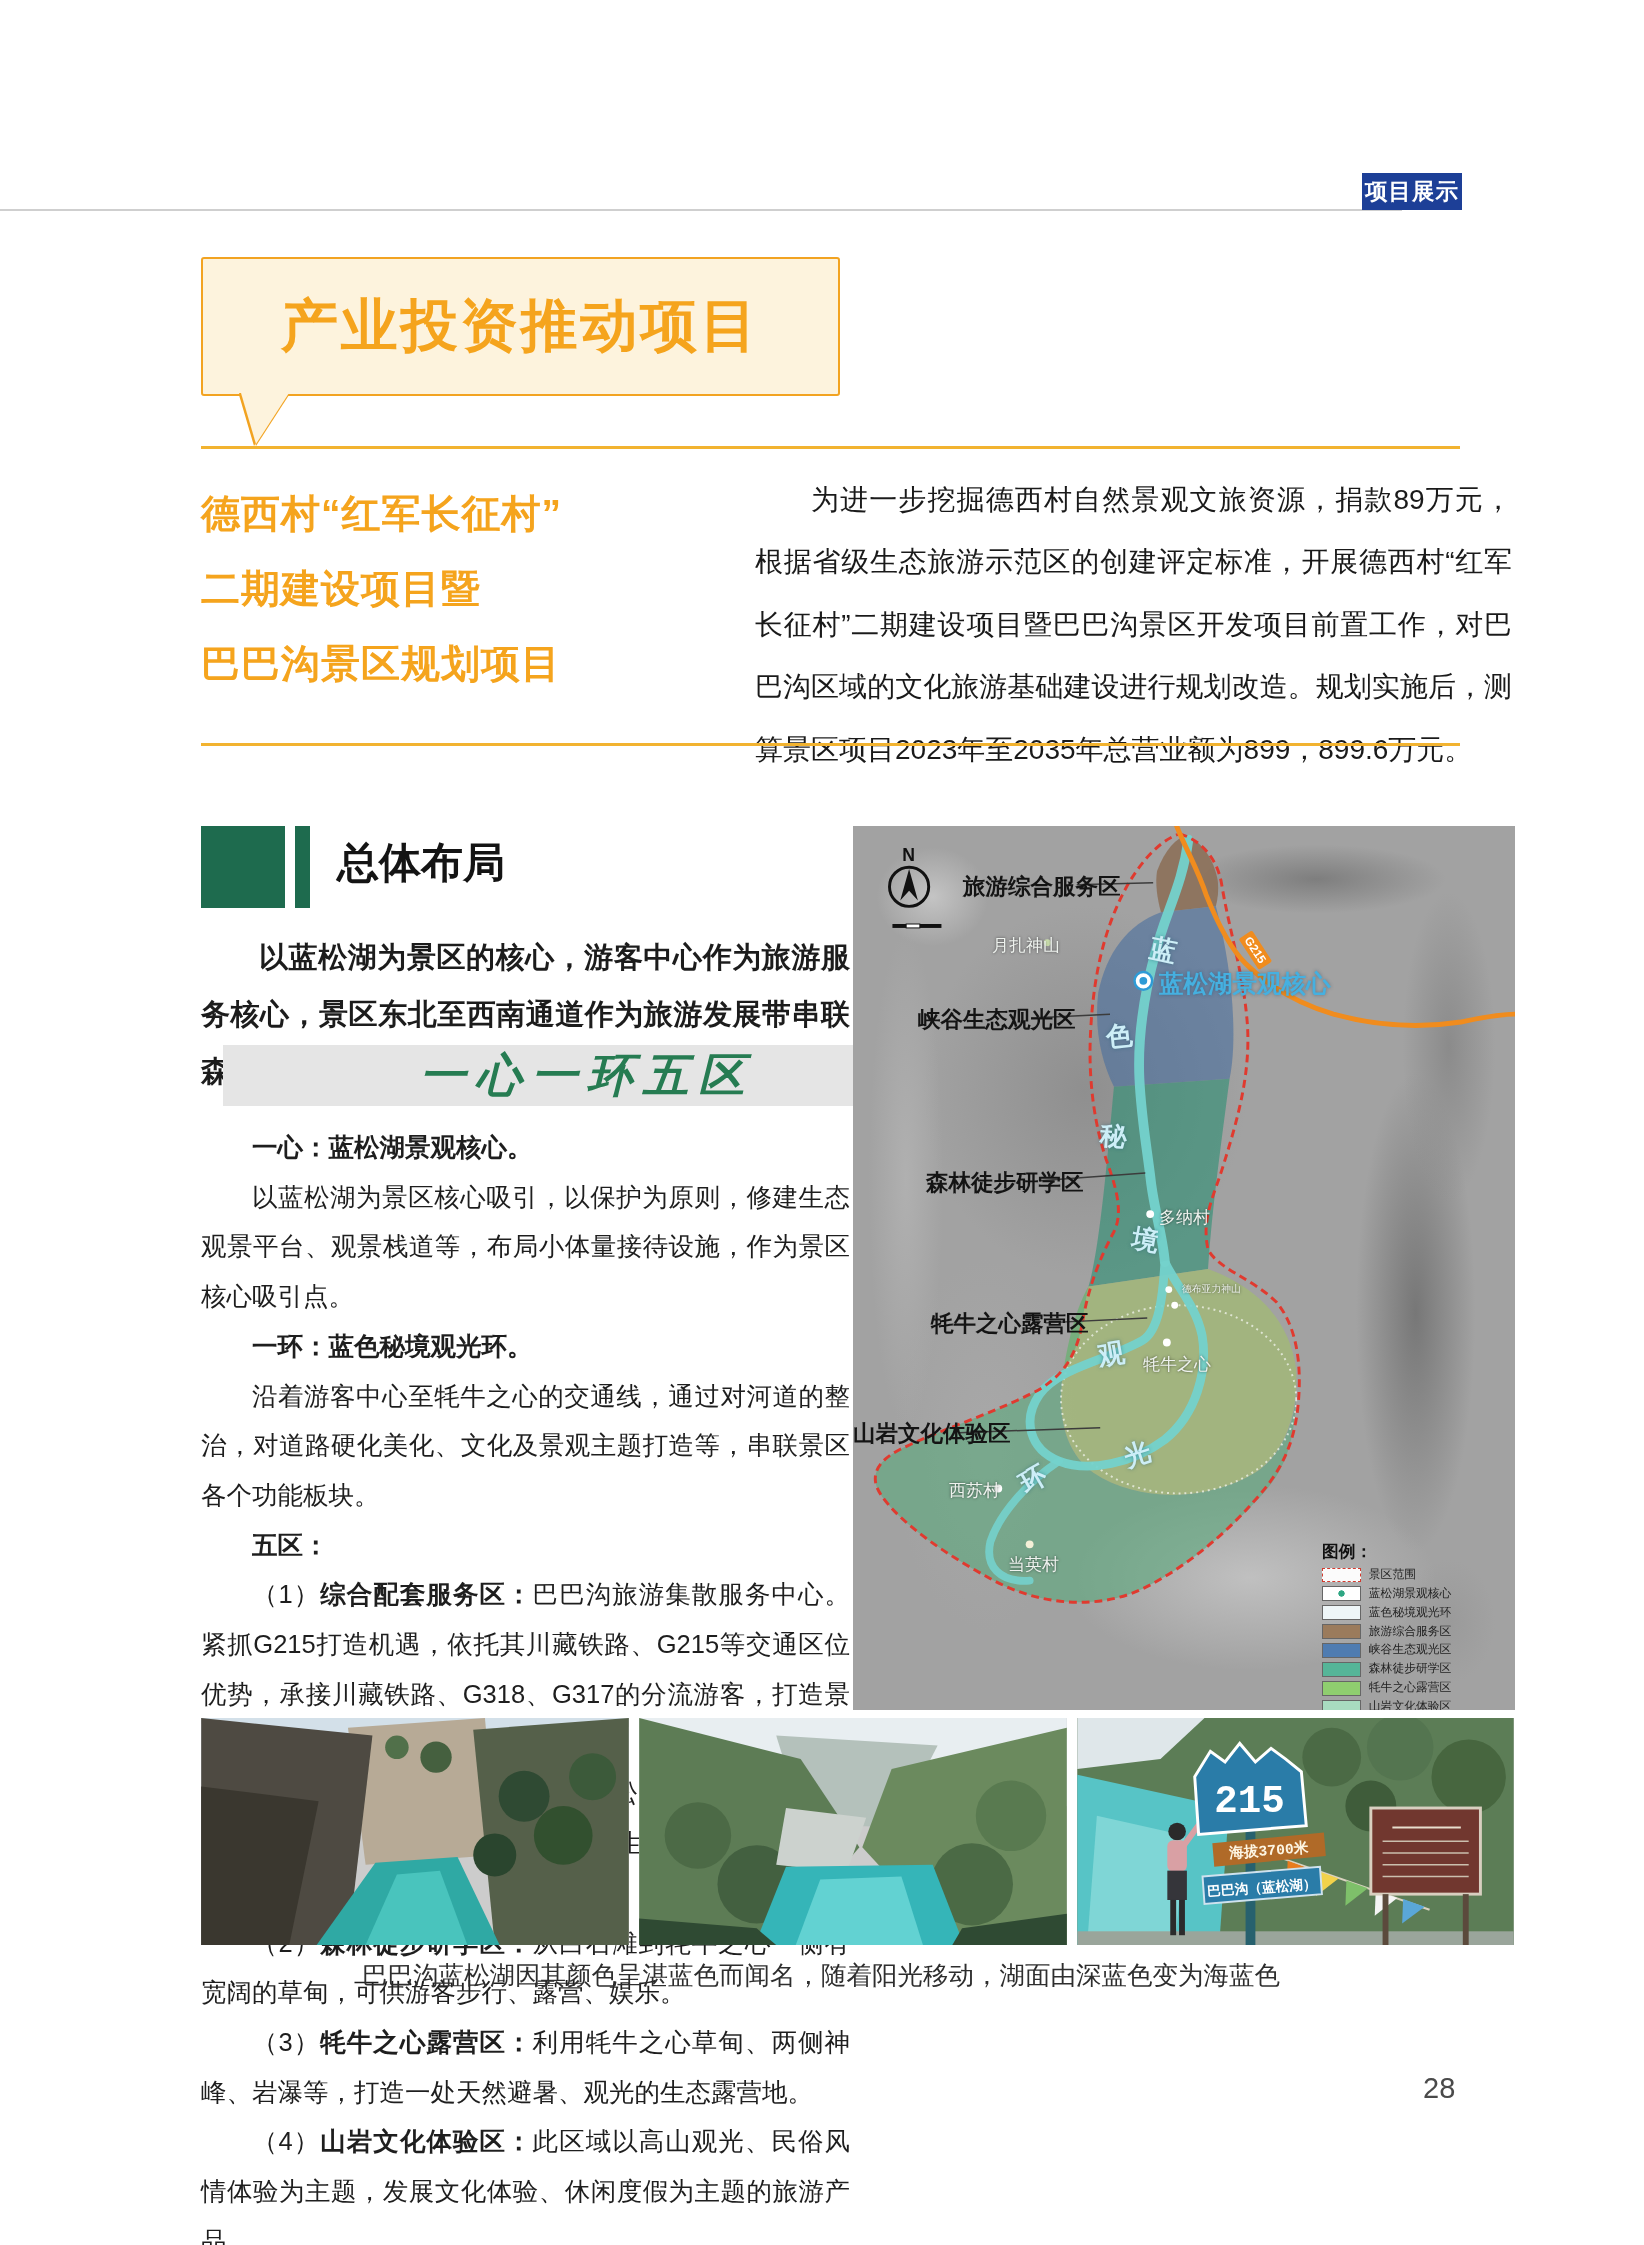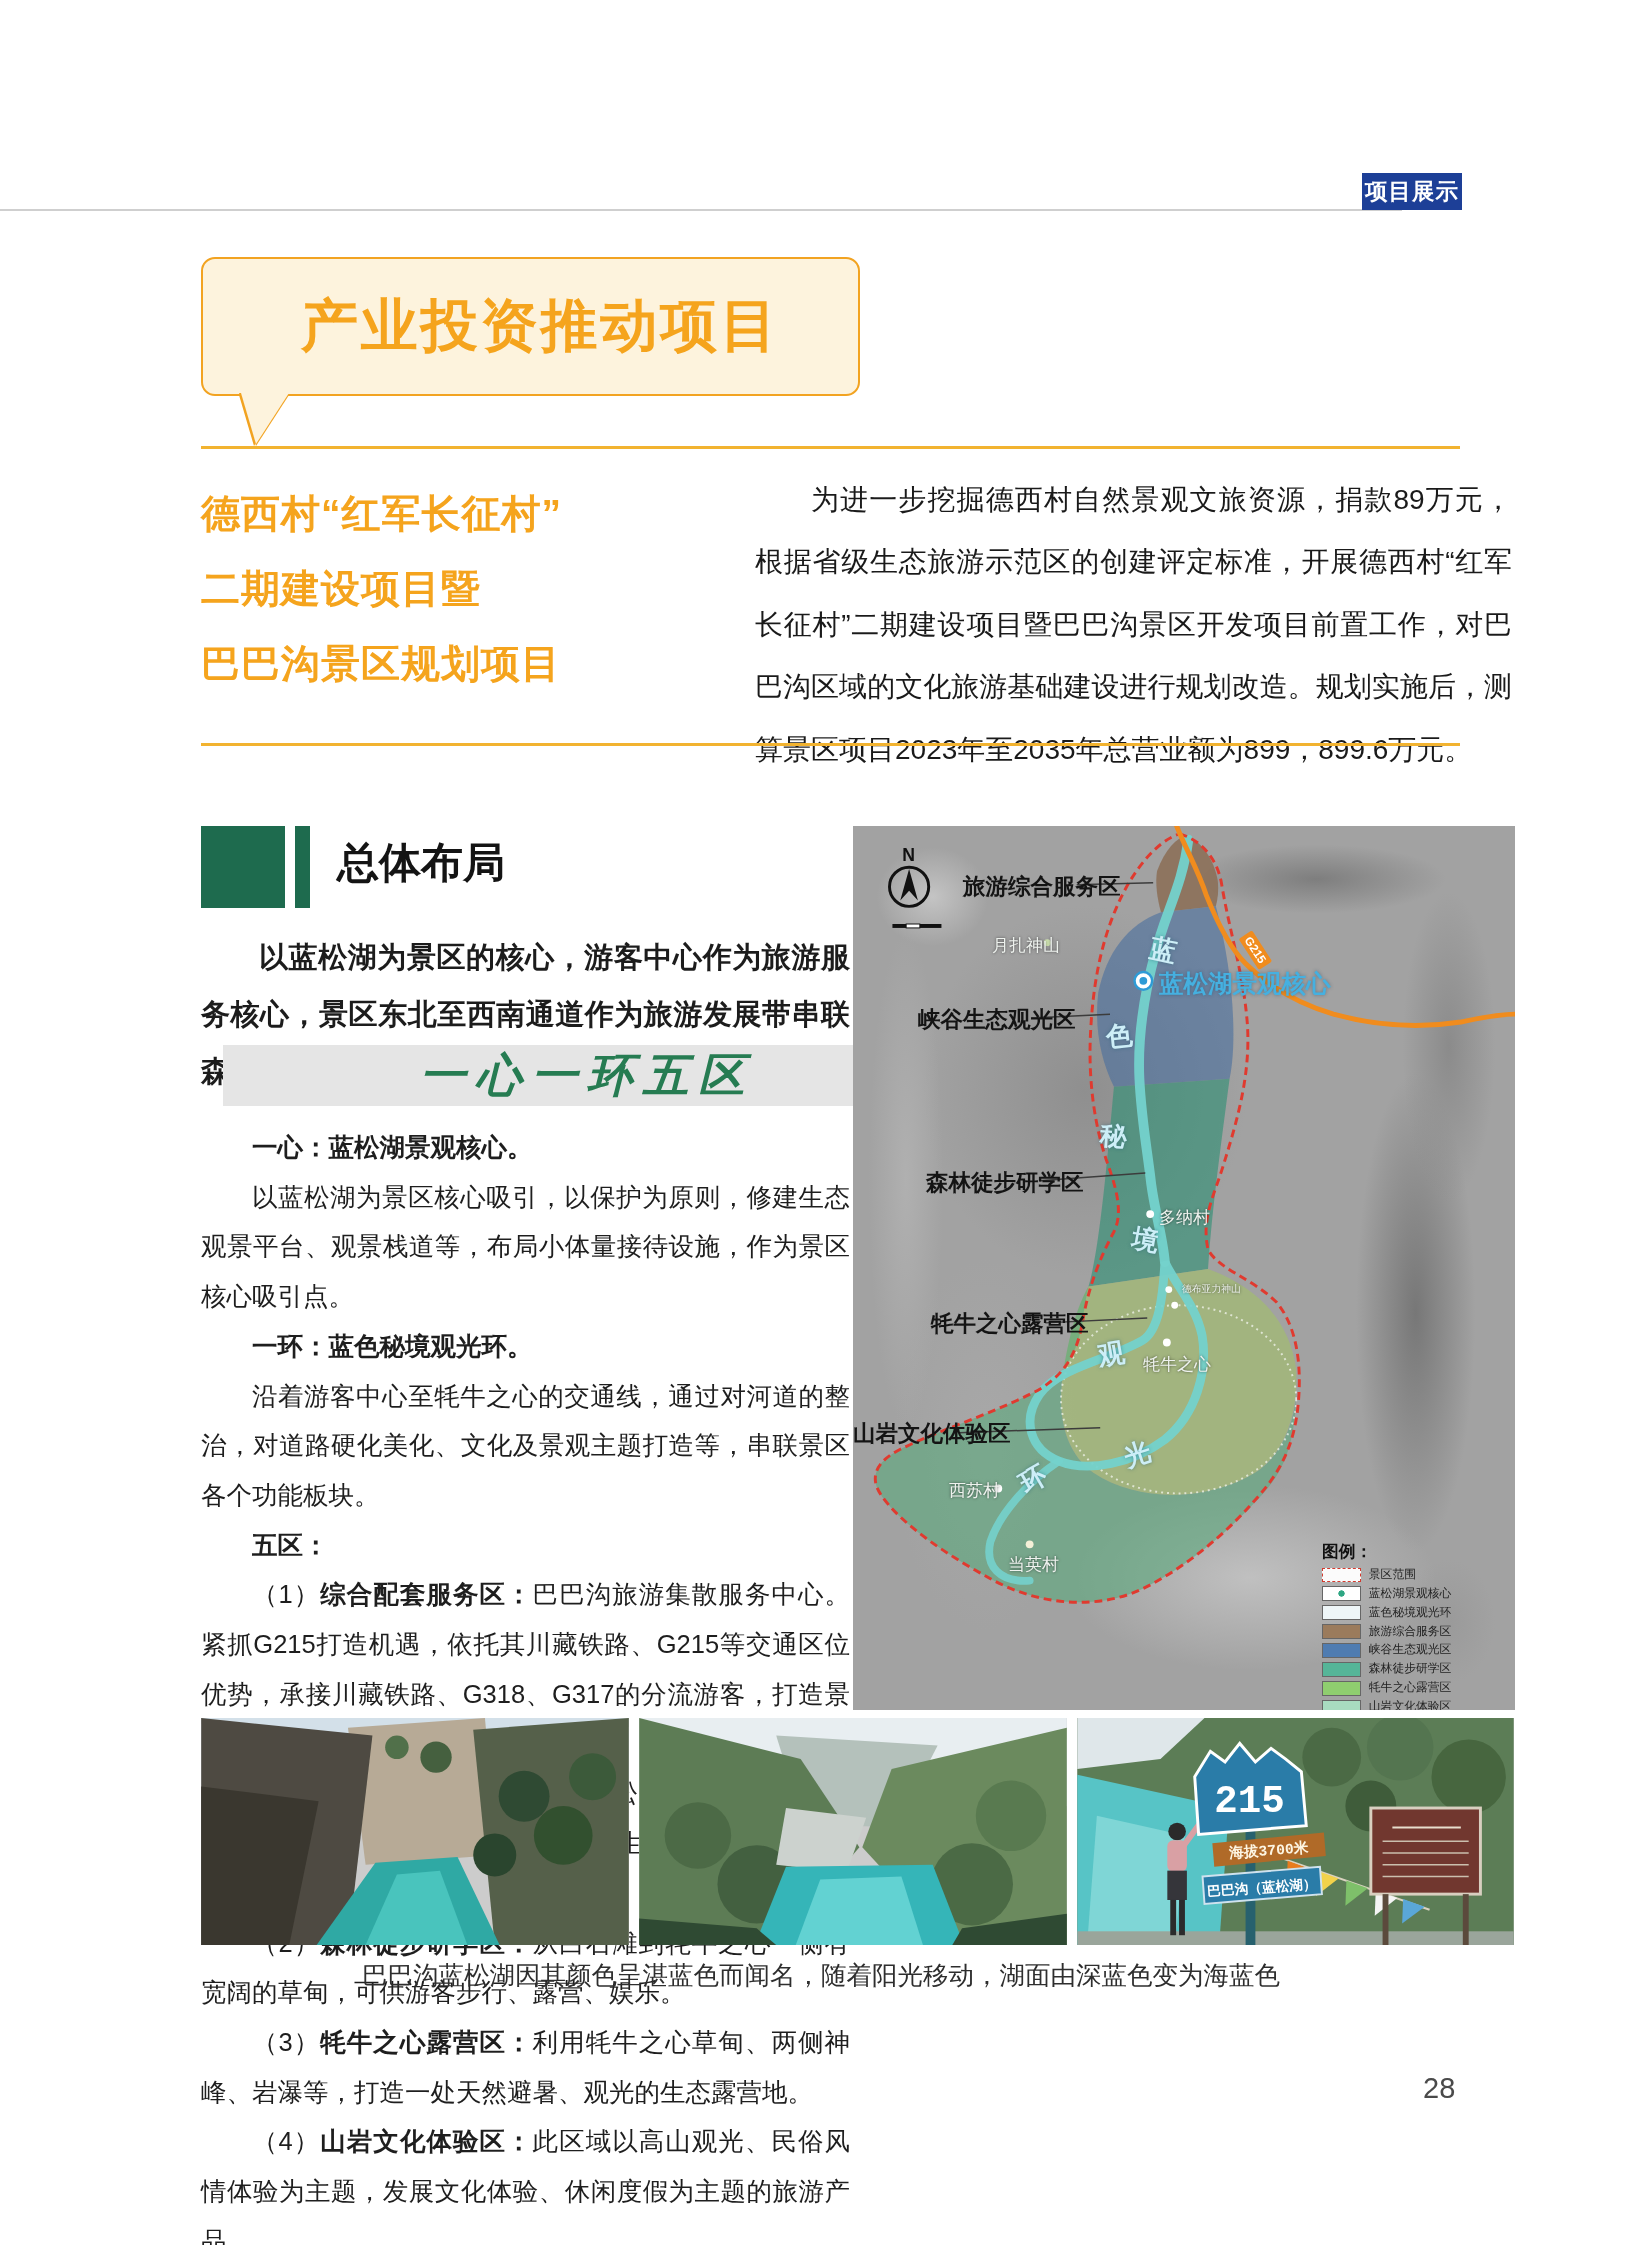--- a/index.html
+++ b/index.html
@@ -6,21 +6,21 @@
   body{font-family:"Liberation Sans",sans-serif;}
   #page{position:relative;width:1645px;height:2246px;background:#ffffff;overflow:hidden;margin:0 auto;}
 
   
   .hairline{position:absolute;left:0;top:209px;width:1402px;height:2px;background:#cfcfcf;}
   .badge{position:absolute;left:1362px;top:173px;width:100px;height:37px;background:#1d3f97;color:#fff;
          font-size:22.5px;font-weight:bold;display:flex;align-items:center;justify-content:center;letter-spacing:1px;}
 
   
   .bubble{position:absolute;left:201px;top:257px;width:635px;height:135px;background:#fdf3dd;
-          border:2.9px solid #f2a321;border-radius:14px;display:flex;align-items:center;justify-content:center;padding-left:20px;}
+          border:2.9px solid #f2a321;border-radius:3px;display:flex;align-items:center;justify-content:center;}
   .bubble-text{font-size:57px;font-weight:900;color:#f5a41d;letter-spacing:2.9px;}
   .bubble-tail{position:absolute;left:241px;top:393px;width:0;height:0;
                border-left:15.7px solid transparent;border-right:33px solid transparent;border-top:51px solid #fdf3dd;
                filter:drop-shadow(0 2px 0 #f2a321) drop-shadow(-2px 0 0 #f2a321);}
 
   .rule-y{position:absolute;left:201px;width:1259px;height:2.9px;background:#f2b330;}
 
   .proj-title{position:absolute;left:201px;top:477px;width:549px;font-size:39px;font-weight:800;
               color:#f5a41d;line-height:1.92;letter-spacing:1px;}
   .proj-summary{position:absolute;left:755px;top:469px;width:757px;font-size:28px;color:#1a1a1a;

